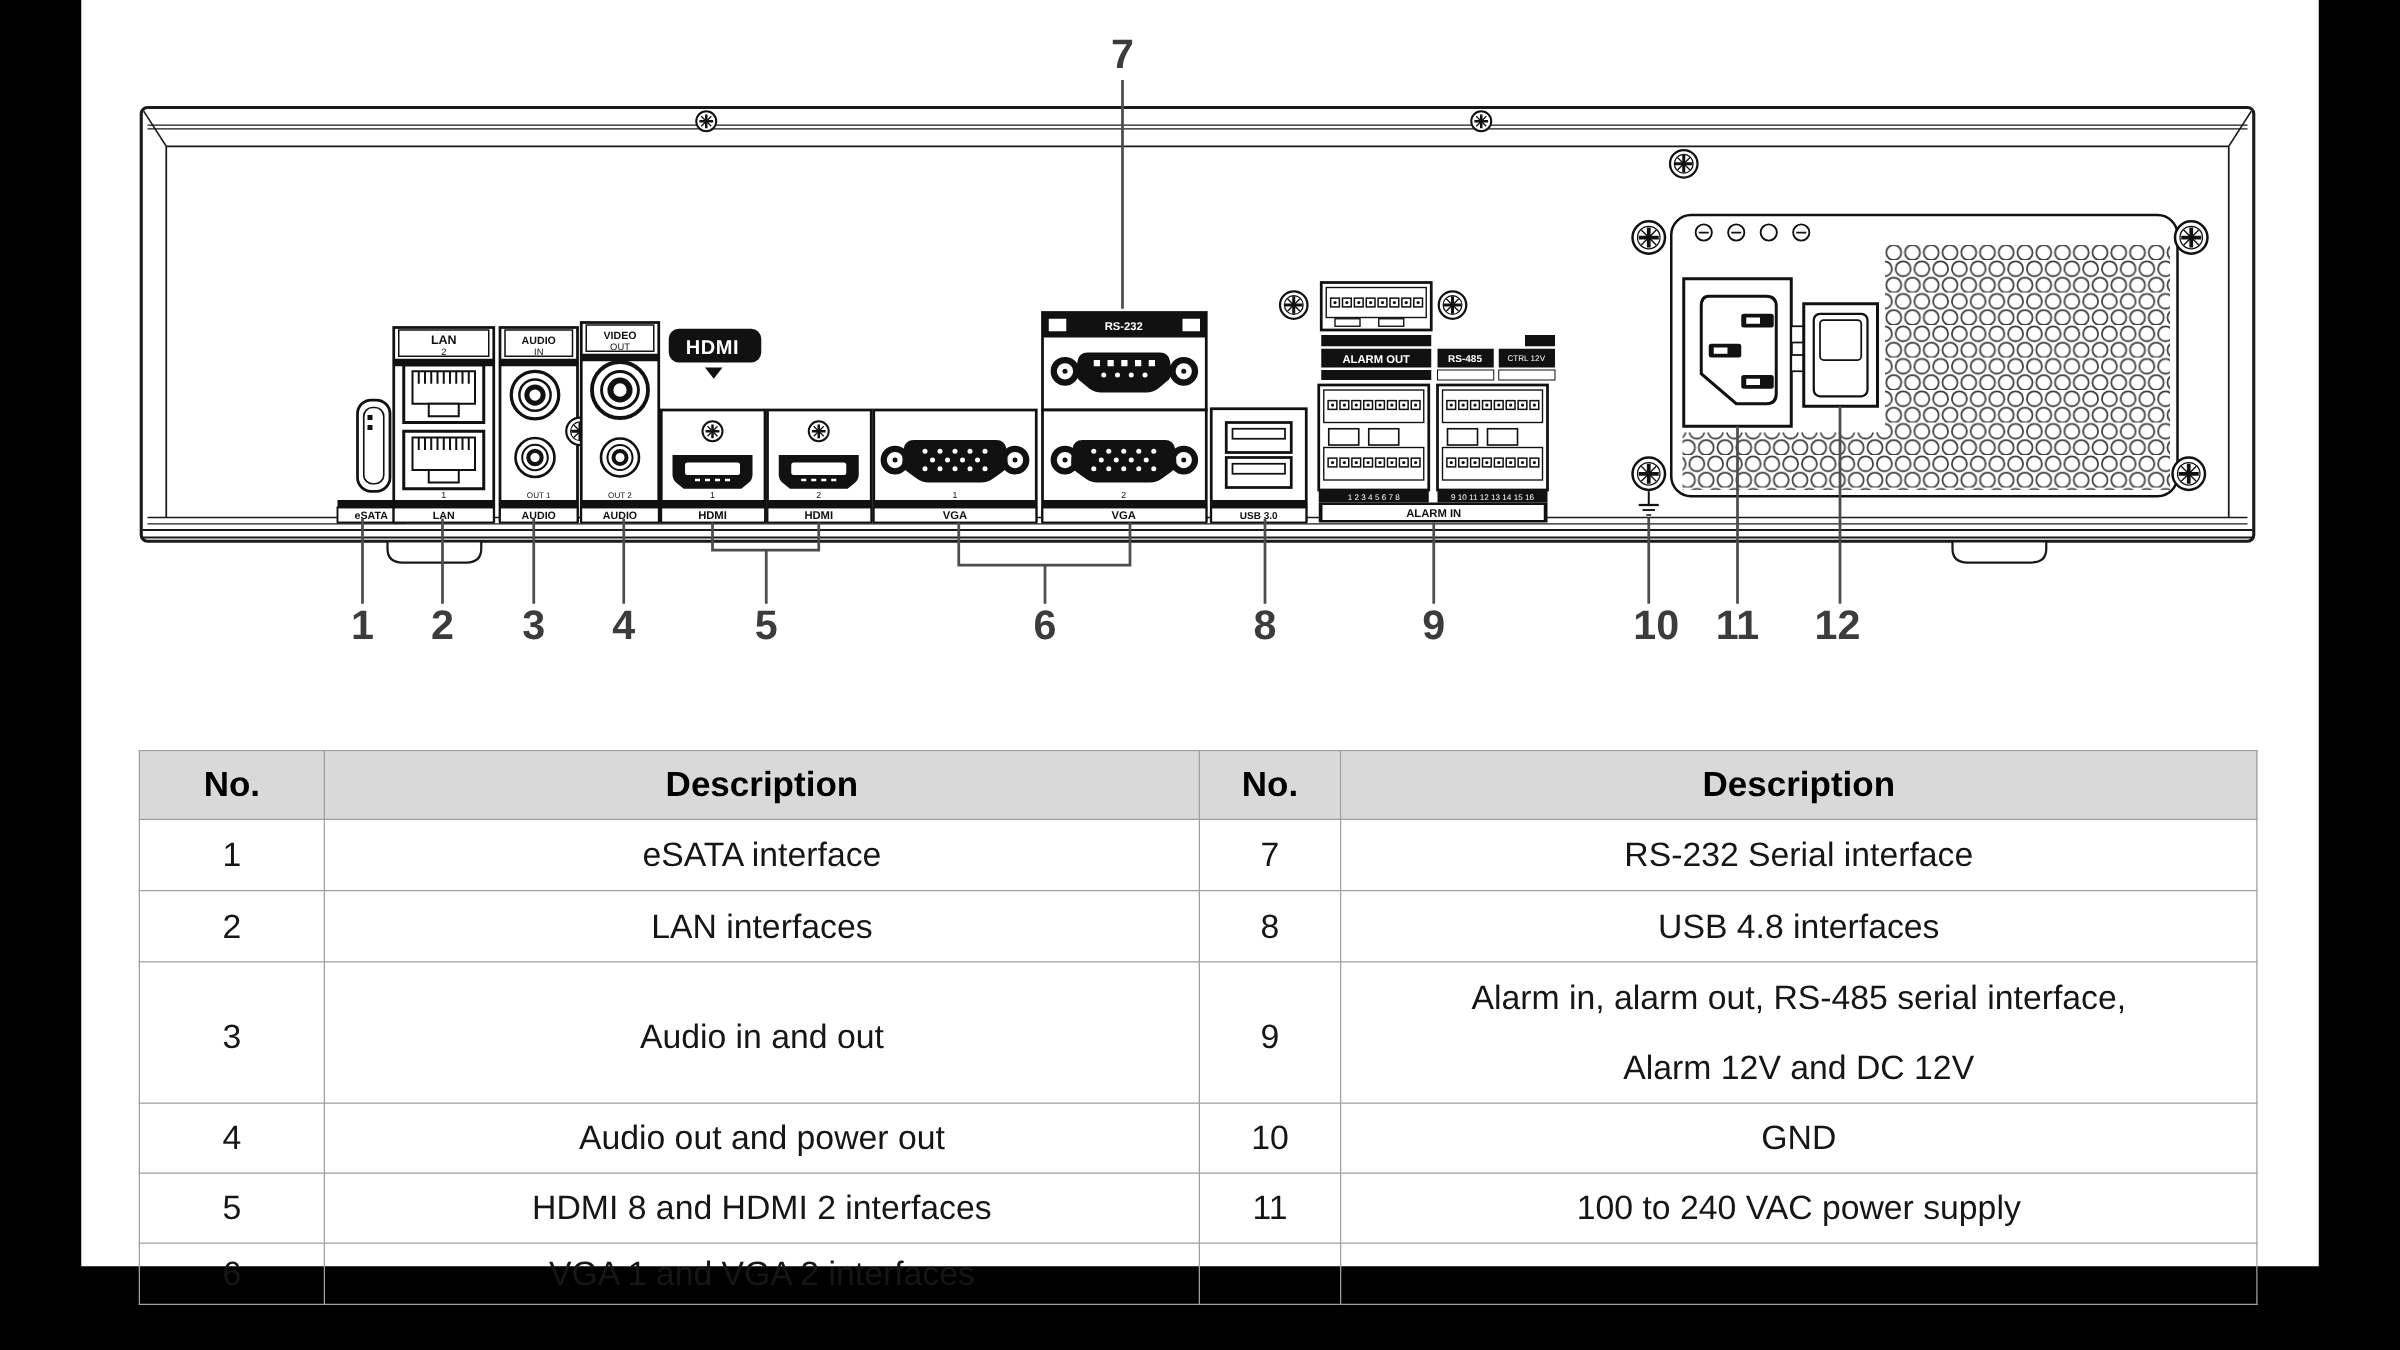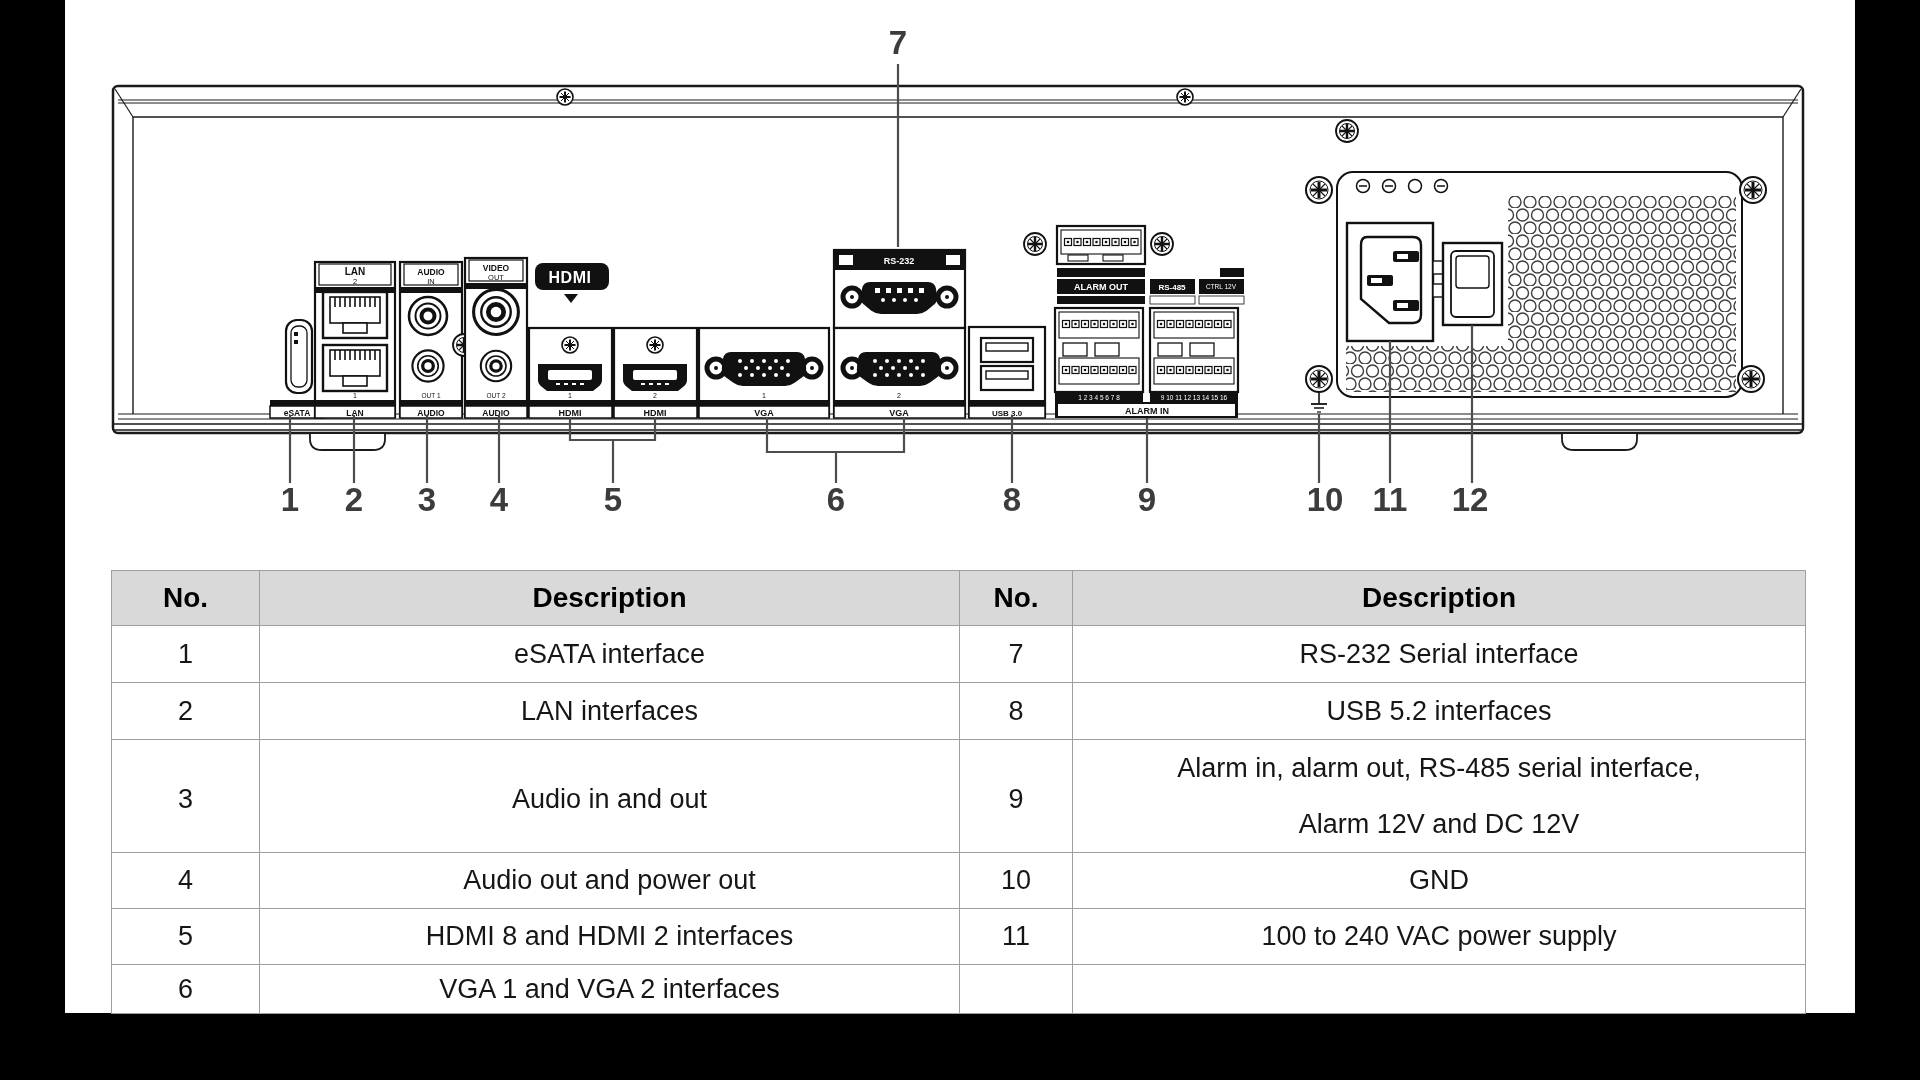--- a/index.html
+++ b/index.html
@@ -1,21 +1,21 @@
 <!DOCTYPE html>
 <html><head>
 <meta charset="utf-8">
 <style>
   html,body{margin:0;padding:0;background:#000;width:1920px;height:1080px;overflow:hidden;
     font-family:"Liberation Sans", sans-serif;}
   #stage{position:absolute;left:0;top:0;width:1920px;height:1080px;}
   #panel{position:absolute;left:65px;top:0;width:1790px;height:1013px;background:#fff;}
   #diagram-svg{position:absolute;left:0;top:0;}
   
-  #spec-table{position:absolute;left:111px;top:570px;width:1694px;border-collapse:collapse;
+  #spec-table{position:absolute;left:111px;top:600px;width:1694px;border-collapse:collapse;
     table-layout:fixed;color:#161616;}
   #spec-table td,#spec-table th{border:1px solid #9f9f9f;text-align:center;vertical-align:middle;
     font-size:27px;padding:0;}
   #spec-table th{background:#d9d9d9;font-weight:bold;font-size:28px;color:#000;}
   tr.hrow{height:55px;}
   tr.r-std{height:57px;}
   tr.r-tall{height:110px;}
   tr.r-tall td{vertical-align:top;}
   tr.r-tall td .one-line{line-height:44px;padding-top:6px;}
   tr.r-tall td .two-line div{line-height:55px;padding-top:1px;}
@@ -408,21 +408,21 @@
     <tr class="r-std">
       <td>1</td>
       <td>eSATA interface</td>
       <td>7</td>
       <td>RS-232 Serial interface</td>
     </tr>
     <tr class="r-std">
       <td>2</td>
       <td>LAN interfaces</td>
       <td>8</td>
-      <td>USB 5.2 interfaces</td>
+      <td>USB 4.8 interfaces</td>
     </tr>
     <tr class="r-tall">
       <td>
             <div class="one-line">3</div>
           </td>
       <td>
             <div class="one-line">Audio in and out</div>
           </td>
       <td>
             <div class="one-line">9</div>

